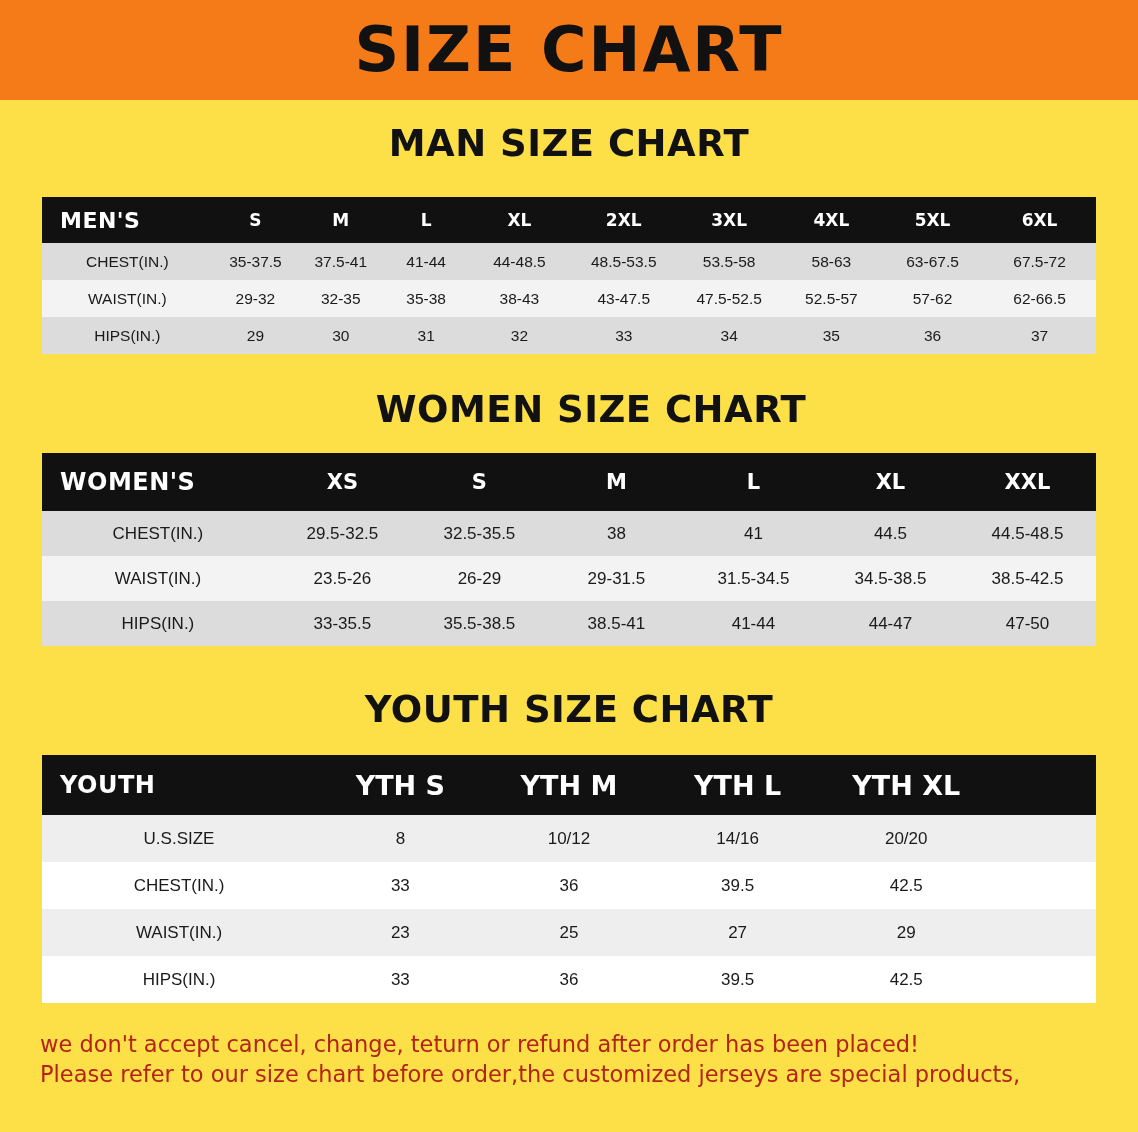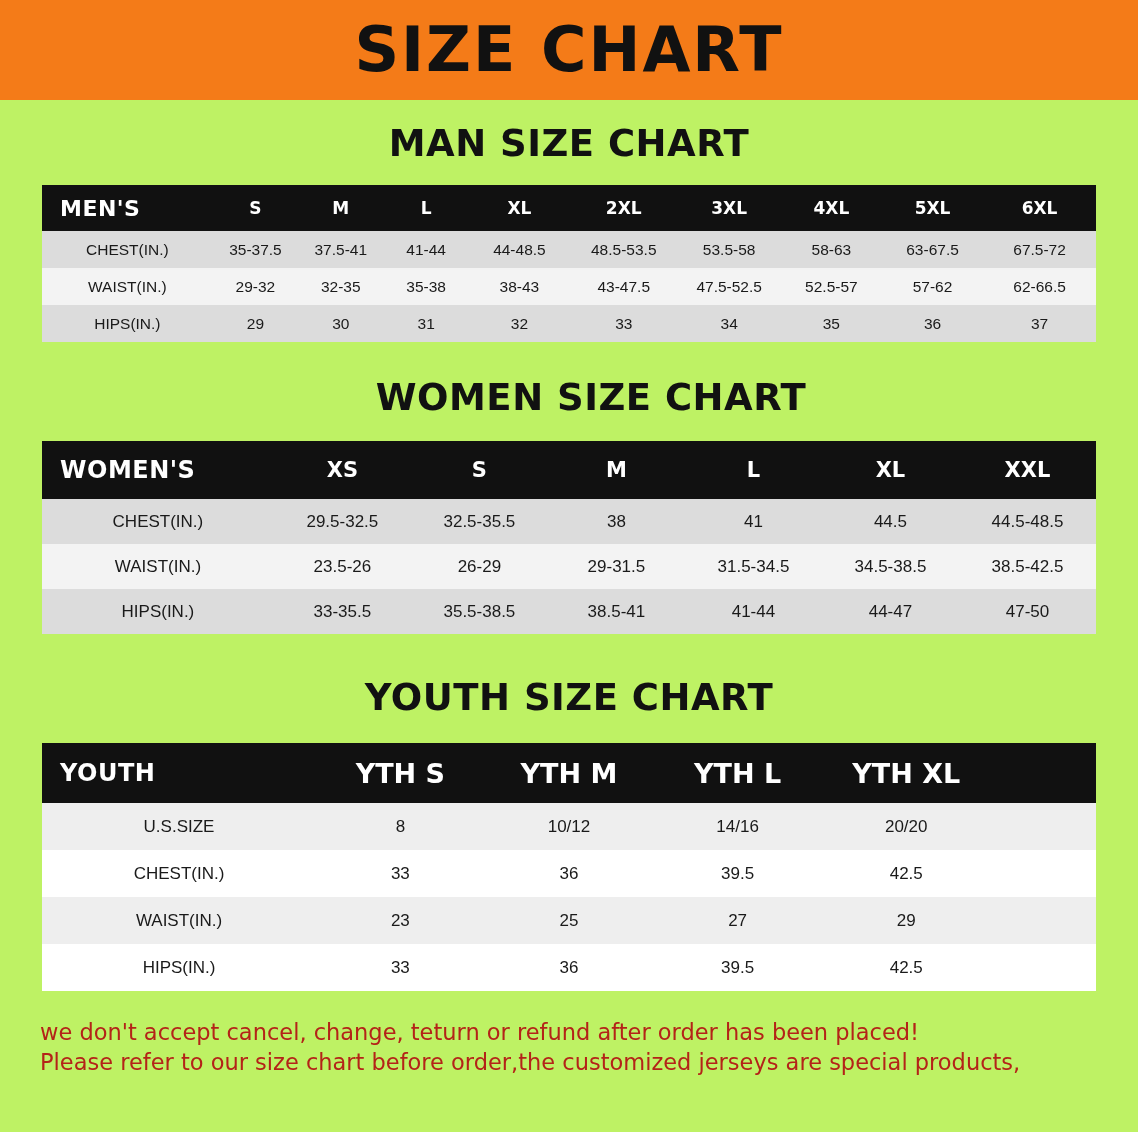--- a/index.html
+++ b/index.html
@@ -11,21 +11,21 @@
     width: 1138px;
     height: 1132px;
     font-family: "Liberation Sans", sans-serif;
     color: #111111;
     overflow: hidden;
   }
   .page {
     width: 1138px;
     height: 1132px;
     position: relative;
-    background: #bef264;
+    background: #fde047;
   }
 
   
   .banner {
     height: 100px;
     background: #f47b18;
     display: flex;
     align-items: center;
     justify-content: center;
   }
@@ -39,21 +39,21 @@
   }
 
   
   .section-title {
     text-align: center;
     font-family: "DejaVu Sans", sans-serif;
     font-weight: bold;
     color: #111111;
     letter-spacing: 0.5px;
   }
-  .title-man    { font-size: 37px; margin-top: 22px; margin-bottom: 20px; }
+  .title-man    { font-size: 37px; margin-top: 22px; margin-bottom: 32px; }
   .title-women  { font-size: 37px; margin-top: 34px; margin-bottom: 22px; padding-left: 44px; }
   .title-youth  { font-size: 37px; margin-top: 42px; margin-bottom: 24px; }
 
   
   .table-wrap {
     margin: 0 42px;
   }
   table.size-table {
     width: 100%;
     border-collapse: collapse;

